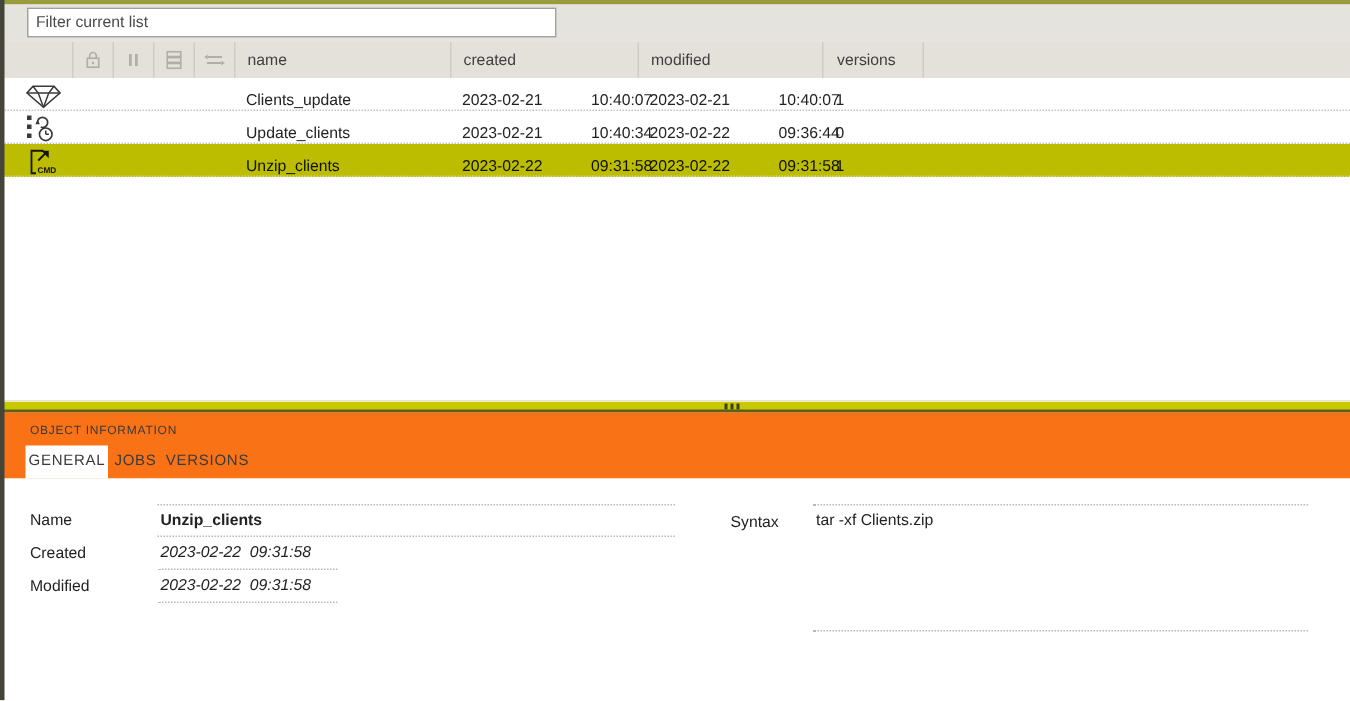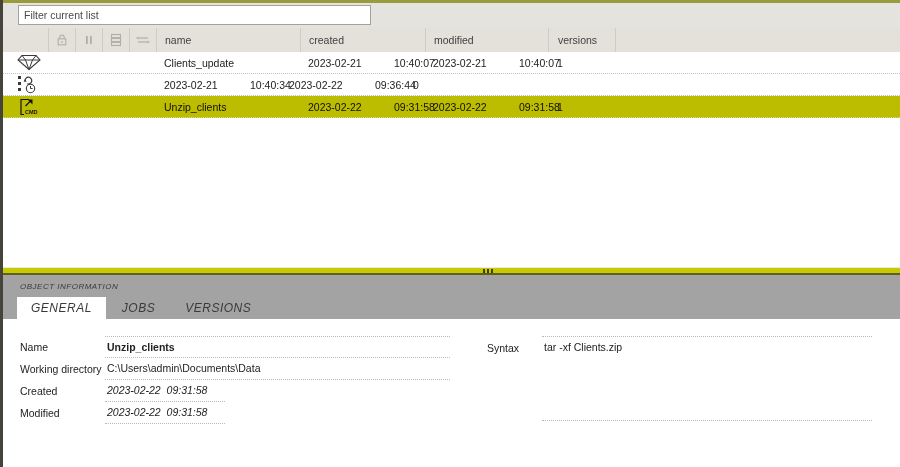--- a/index.html
+++ b/index.html
@@ -30,43 +30,43 @@
               align-items:center; justify-content:center; }
   .tool-btn:last-of-type { border-right:0; }
   .th-cell { flex:none; display:flex; align-items:center; border-left:1px solid #cfccc5; padding-left:8px; }
   .th-name { width:144px; }
   .th-created { width:125px; }
   .th-modified { width:123px; }
   .th-versions { width:68px; padding-left:9px; border-right:1px solid #cfccc5; }
   .th-fill { flex:1; }
 
   
-  .trow { height:22px; flex:none; display:flex; align-items:center; background:#ffffff;
+  .trow { height:22px; flex:none; display:flex; align-items:flex-end; background:#ffffff;
           border-bottom:1px dotted #c2c2c2; font-size:10.5px; color:#222222; }
   .trow.selected { background:#bcbd00; border-bottom:1px dotted #d8d89c; color:#101000; }
   .td-icon { width:156px; flex:none; padding-left:17px; display:flex; align-items:center; }
   .td-name { width:144px; flex:none; padding-left:8px; }
   .td-created { width:125px; flex:none; padding-left:8px; display:flex; }
   .td-modified { width:123px; flex:none; padding-left:8px; display:flex; }
   .td-versions { width:68px; flex:none; padding-left:9px; }
   .date-part { width:86px; flex:none; }
 
   .white-fill { flex:1; background:#ffffff; }
 
   
   .splitter { height:8px; flex:none; background:#c8c900; border-top:1px solid #eceadf;
               border-bottom:2px solid #5e6022; position:relative; cursor:row-resize; }
   .split-handle { position:absolute; left:483px; top:1px; display:flex; gap:2px; }
   .split-handle span { width:2px; height:4px; background:#3f4010; display:block; }
 
   
-  .panel-head { height:44px; flex:none; background:#a3a3a3; position:relative;font-style:italic; }
+  .panel-head { height:44px; flex:none; background:#f97316; position:relative; }
   .panel-title { position:absolute; left:20px; top:7px; font-size:8px; letter-spacing:0.5px; color:#3a3a3a; }
   .tabs { position:absolute; left:17px; top:22px; display:flex; height:22px; align-items:stretch; }
-  .tab { display:flex; align-items:center; padding:0 14px; font-size:12px; letter-spacing:0.5px;
+  .tab { display:flex; align-items:center; padding:0 2px; font-size:10px; letter-spacing:0.5px;
          color:#3a3a3a; cursor:default; }
   .tab.active { background:#ffffff; }
   .tab + .tab { margin-left:2px; }
 
   .panel-content { flex:1; background:#ffffff; position:relative; }
 
   .fields { position:absolute; left:17px; top:17px; }
   .field-row { display:flex; height:22px; align-items:center; }
   .field-label { width:88px; flex:none; font-size:10.5px; color:#222222; padding-left:3px; }
   .field-value { flex:none; width:345px; height:100%; display:flex; align-items:center;
@@ -179,20 +179,21 @@
           <rect x="1" y="7" width="3" height="3" fill="#3a3a3a"></rect>
           <rect x="1" y="13" width="3" height="3" fill="#3a3a3a"></rect>
           <path d="M8 6 a3.4 3.4 0 1 1 2.2 2.8" fill="none" stroke="#3a3a3a" stroke-width="1.2"></path>
           <polygon points="6.6,6.8 9.6,6.8 8.1,3.9" fill="#3a3a3a"></polygon>
           <circle cx="13.5" cy="13.5" r="4.2" fill="#ffffff" stroke="#3a3a3a" stroke-width="1.1"></circle>
           <line x1="13.5" y1="13.5" x2="13.5" y2="11" stroke="#3a3a3a" stroke-width="1"></line>
           <line x1="13.5" y1="13.5" x2="15.6" y2="13.5" stroke="#3a3a3a" stroke-width="1"></line>
         </svg>
       </span>
     </div>
+    <div class="td-name">Update_clients</div>
     <div class="td-created">
       <span class="date-part">2023-02-21</span>
       <span>10:40:34</span>
     </div>
     <div class="td-modified">
       <span class="date-part">2023-02-22</span>
       <span>09:36:44</span>
     </div>
     <div class="td-versions">0</div>
   </div>
@@ -237,24 +238,20 @@
       <div class="tab">JOBS</div>
       <div class="tab">VERSIONS</div>
     </div>
   </div>
 
   <div class="panel-content">
     <div class="fields">
       <div class="field-row">
         <span class="field-label">Name</span>
         <div class="field-value bold">Unzip_clients</div>
-      </div>
-      <div class="field-row">
-        <span class="field-label">Working directory</span>
-        <div class="field-value">C:\Users\admin\Documents\Data</div>
       </div>
       <div class="field-row">
         <span class="field-label">Created</span>
         <div class="field-value short">2023-02-22  09:31:58</div>
       </div>
       <div class="field-row">
         <span class="field-label">Modified</span>
         <div class="field-value short">2023-02-22  09:31:58</div>
       </div>
     </div>

